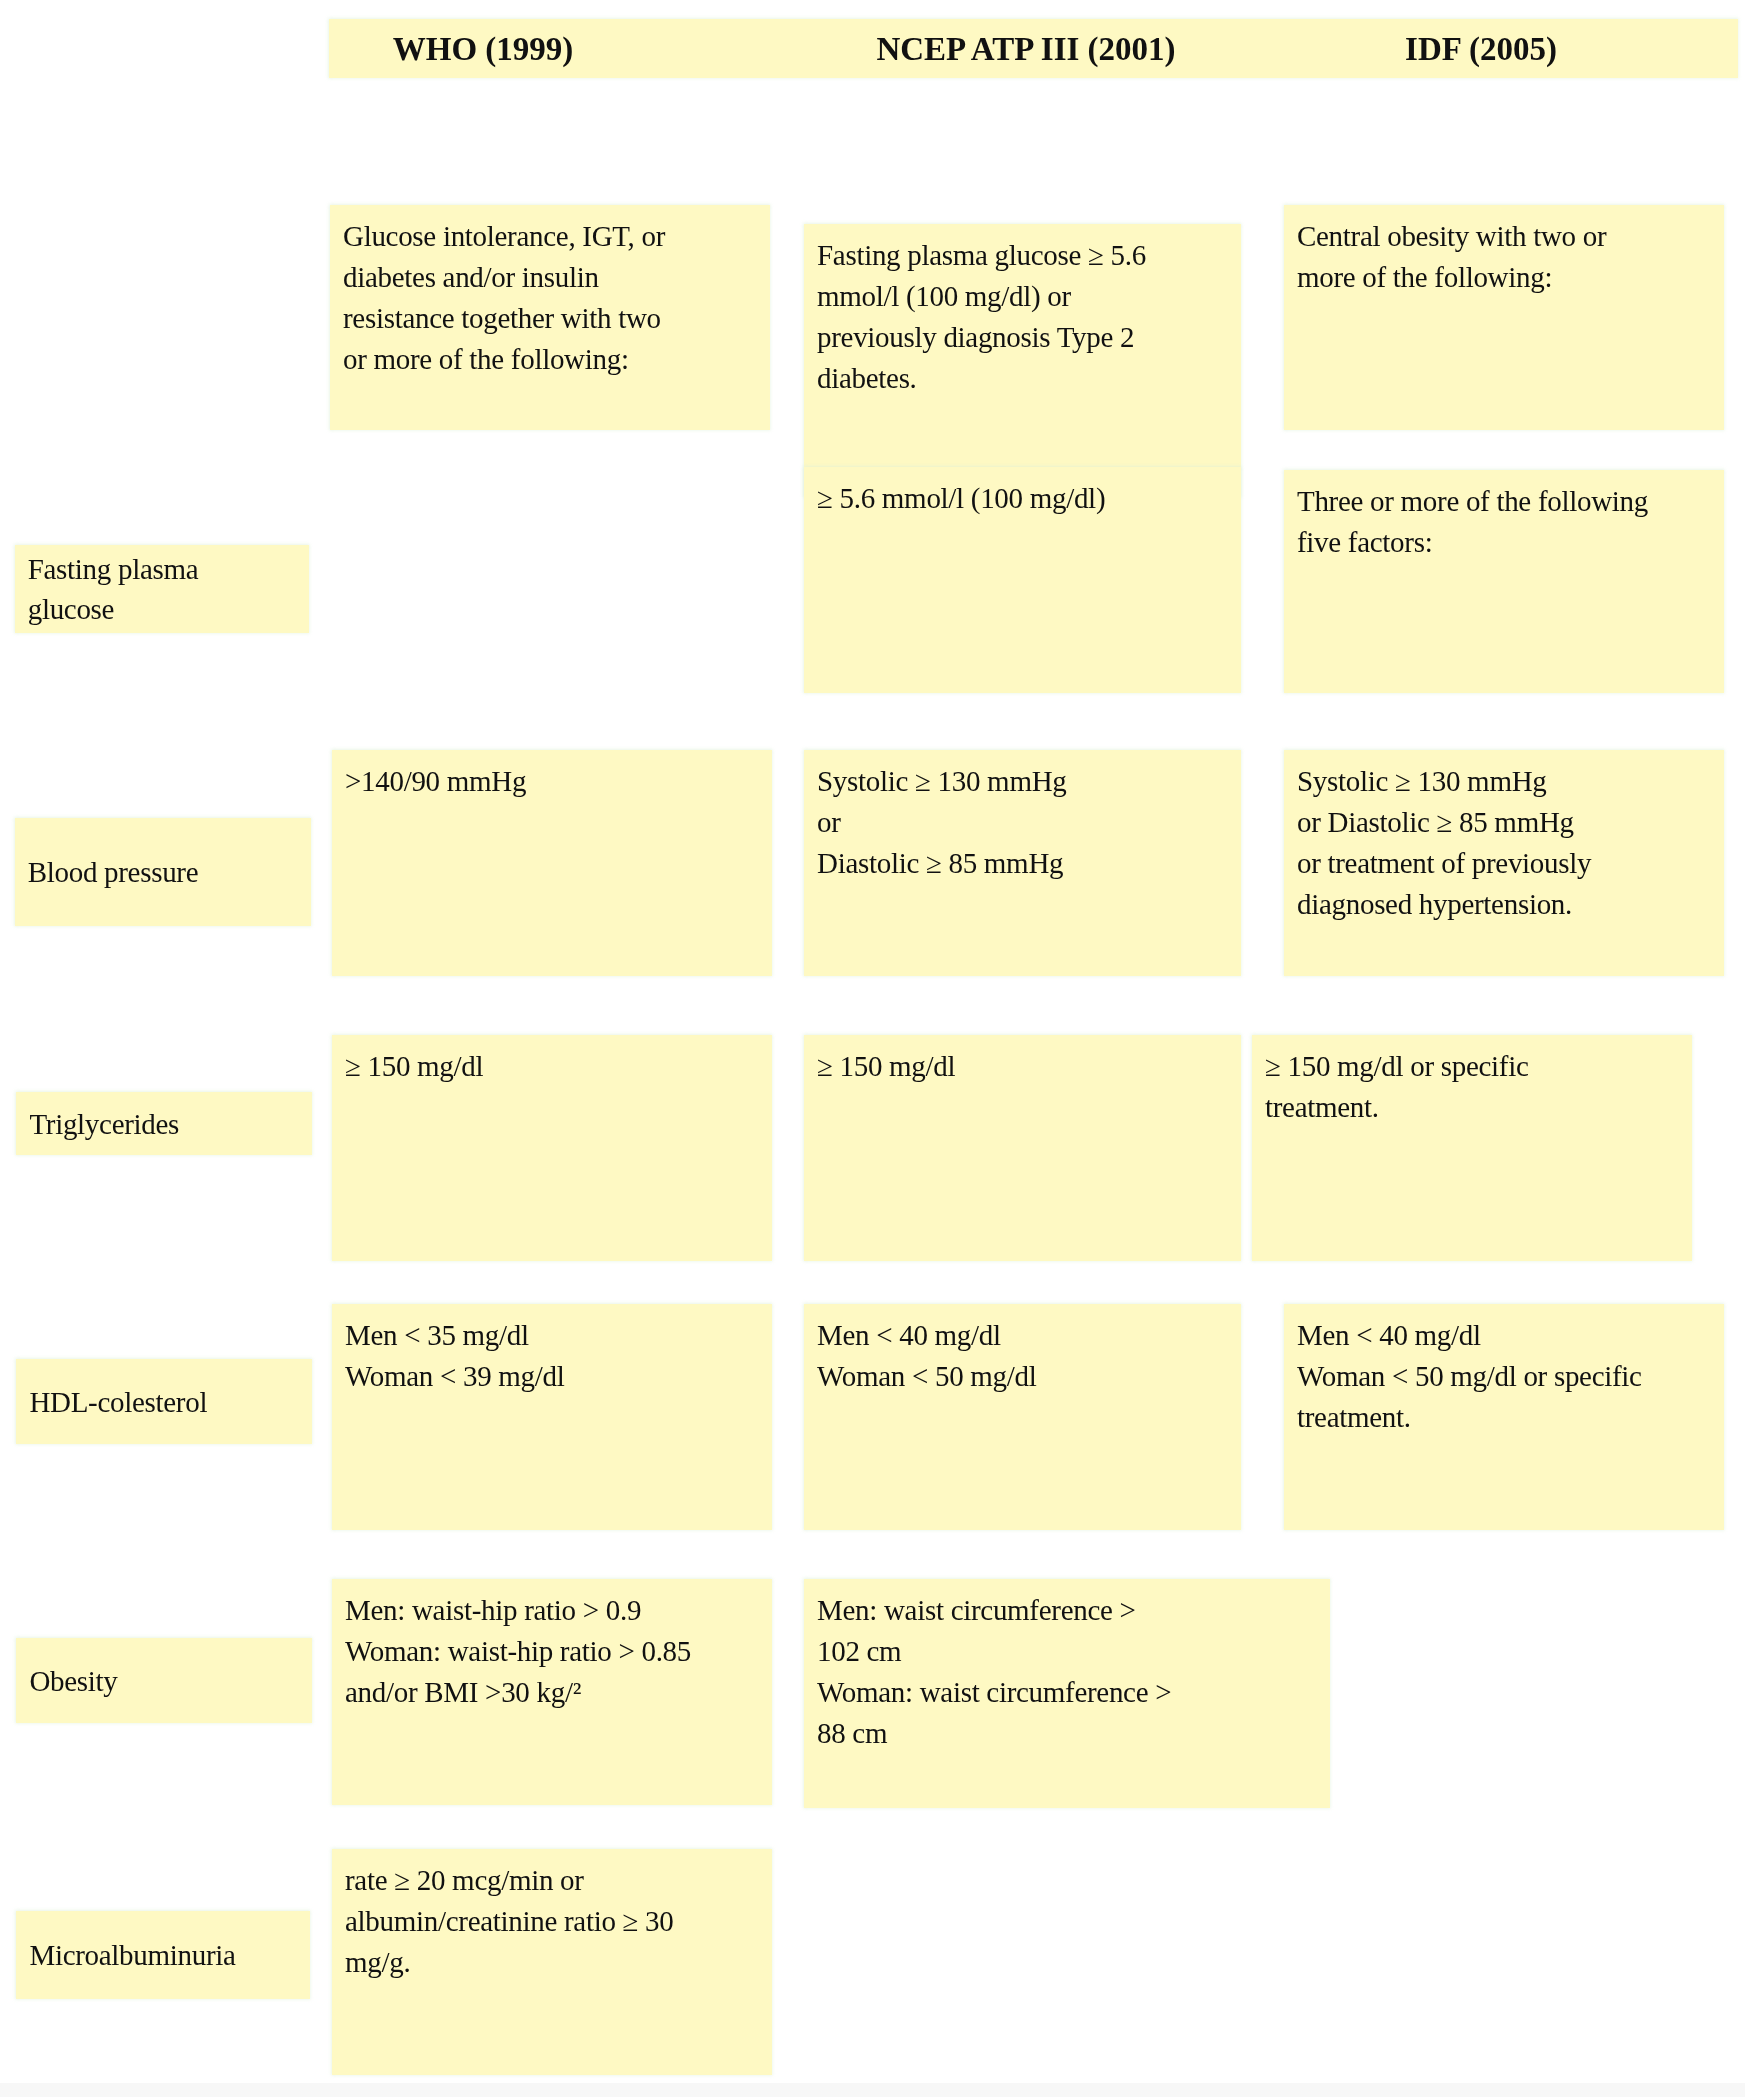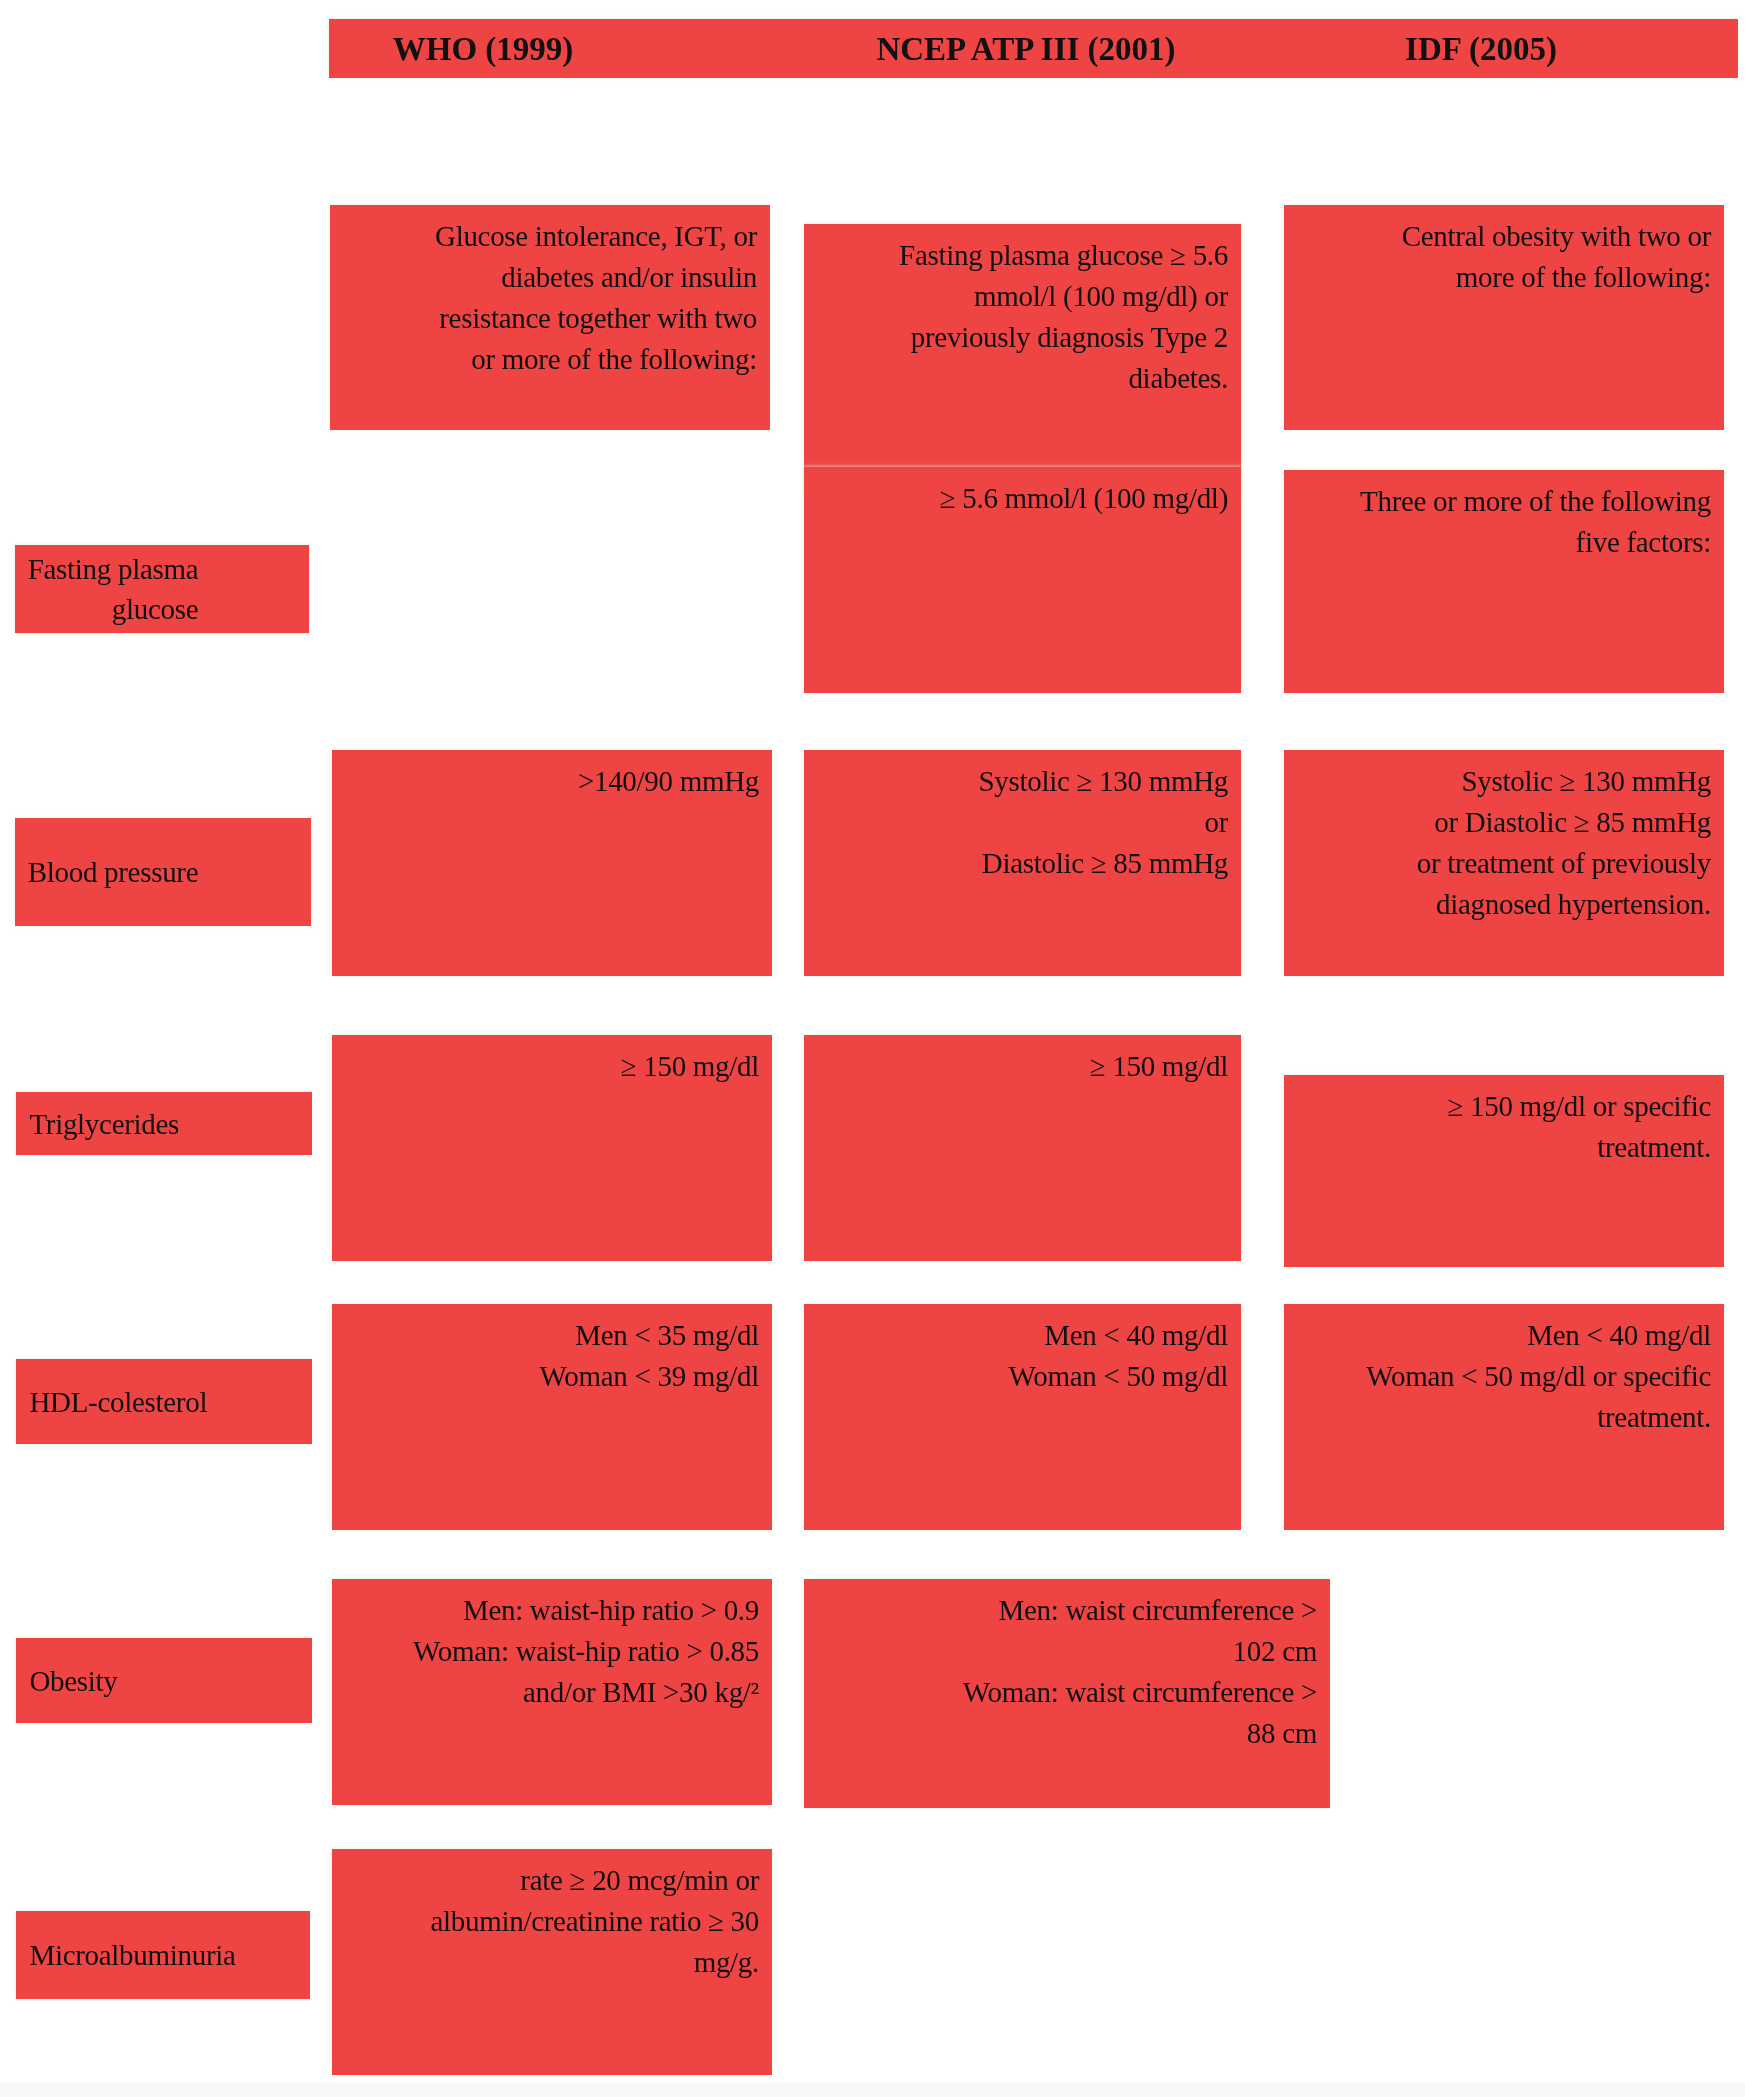--- a/index.html
+++ b/index.html
@@ -10,24 +10,23 @@
   body {
     width: 1745px;
     height: 2097px;
     position: relative;
     overflow: hidden;
     font-family: "Liberation Serif", "DejaVu Serif", serif;
     color: #111111;
   }
   .cell {
     position: absolute;
-    background: #ef4444;
+    background: #fef9c3;
     box-sizing: border-box;
     box-shadow: 0 0 3.5px 1.2px rgba(223,240,218,0.75);
-    text-align: right;
   }
   .header {
     font-weight: bold;
     font-size: 33px;
     display: flex;
     align-items: center;
   }
   .header span {
     position: absolute;
     top: 50%;
@@ -120,21 +119,21 @@
 
   <div class="cell label" style="left:16.4px; top:1092px; width:296px; height:63px;">
     <span>Triglycerides</span>
   </div>
   <div class="cell content" style="left:332px; top:1035px; width:440px; height:226px;">
     <span class="line">≥ 150 mg/dl</span>
   </div>
   <div class="cell content" style="left:804px; top:1035px; width:437px; height:226px;">
     <span class="line">≥ 150 mg/dl</span>
   </div>
-  <div class="cell content" style="left:1284px; top:1035px; width:440px; height:192px;margin-top:40px;">
+  <div class="cell content" style="left:1252px; top:1035px; width:440px; height:226px;">
     <span class="line">≥ 150 mg/dl or specific</span>
     <span class="line">treatment.</span>
   </div>
 
   <div class="cell label" style="left:16.4px; top:1359px; width:296px; height:85px;">
     <span>HDL-colesterol</span>
   </div>
   <div class="cell content" style="left:332px; top:1304px; width:440px; height:226px;">
     <span class="line">Men &lt; 35 mg/dl</span>
     <span class="line">Woman &lt; 39 mg/dl</span>

